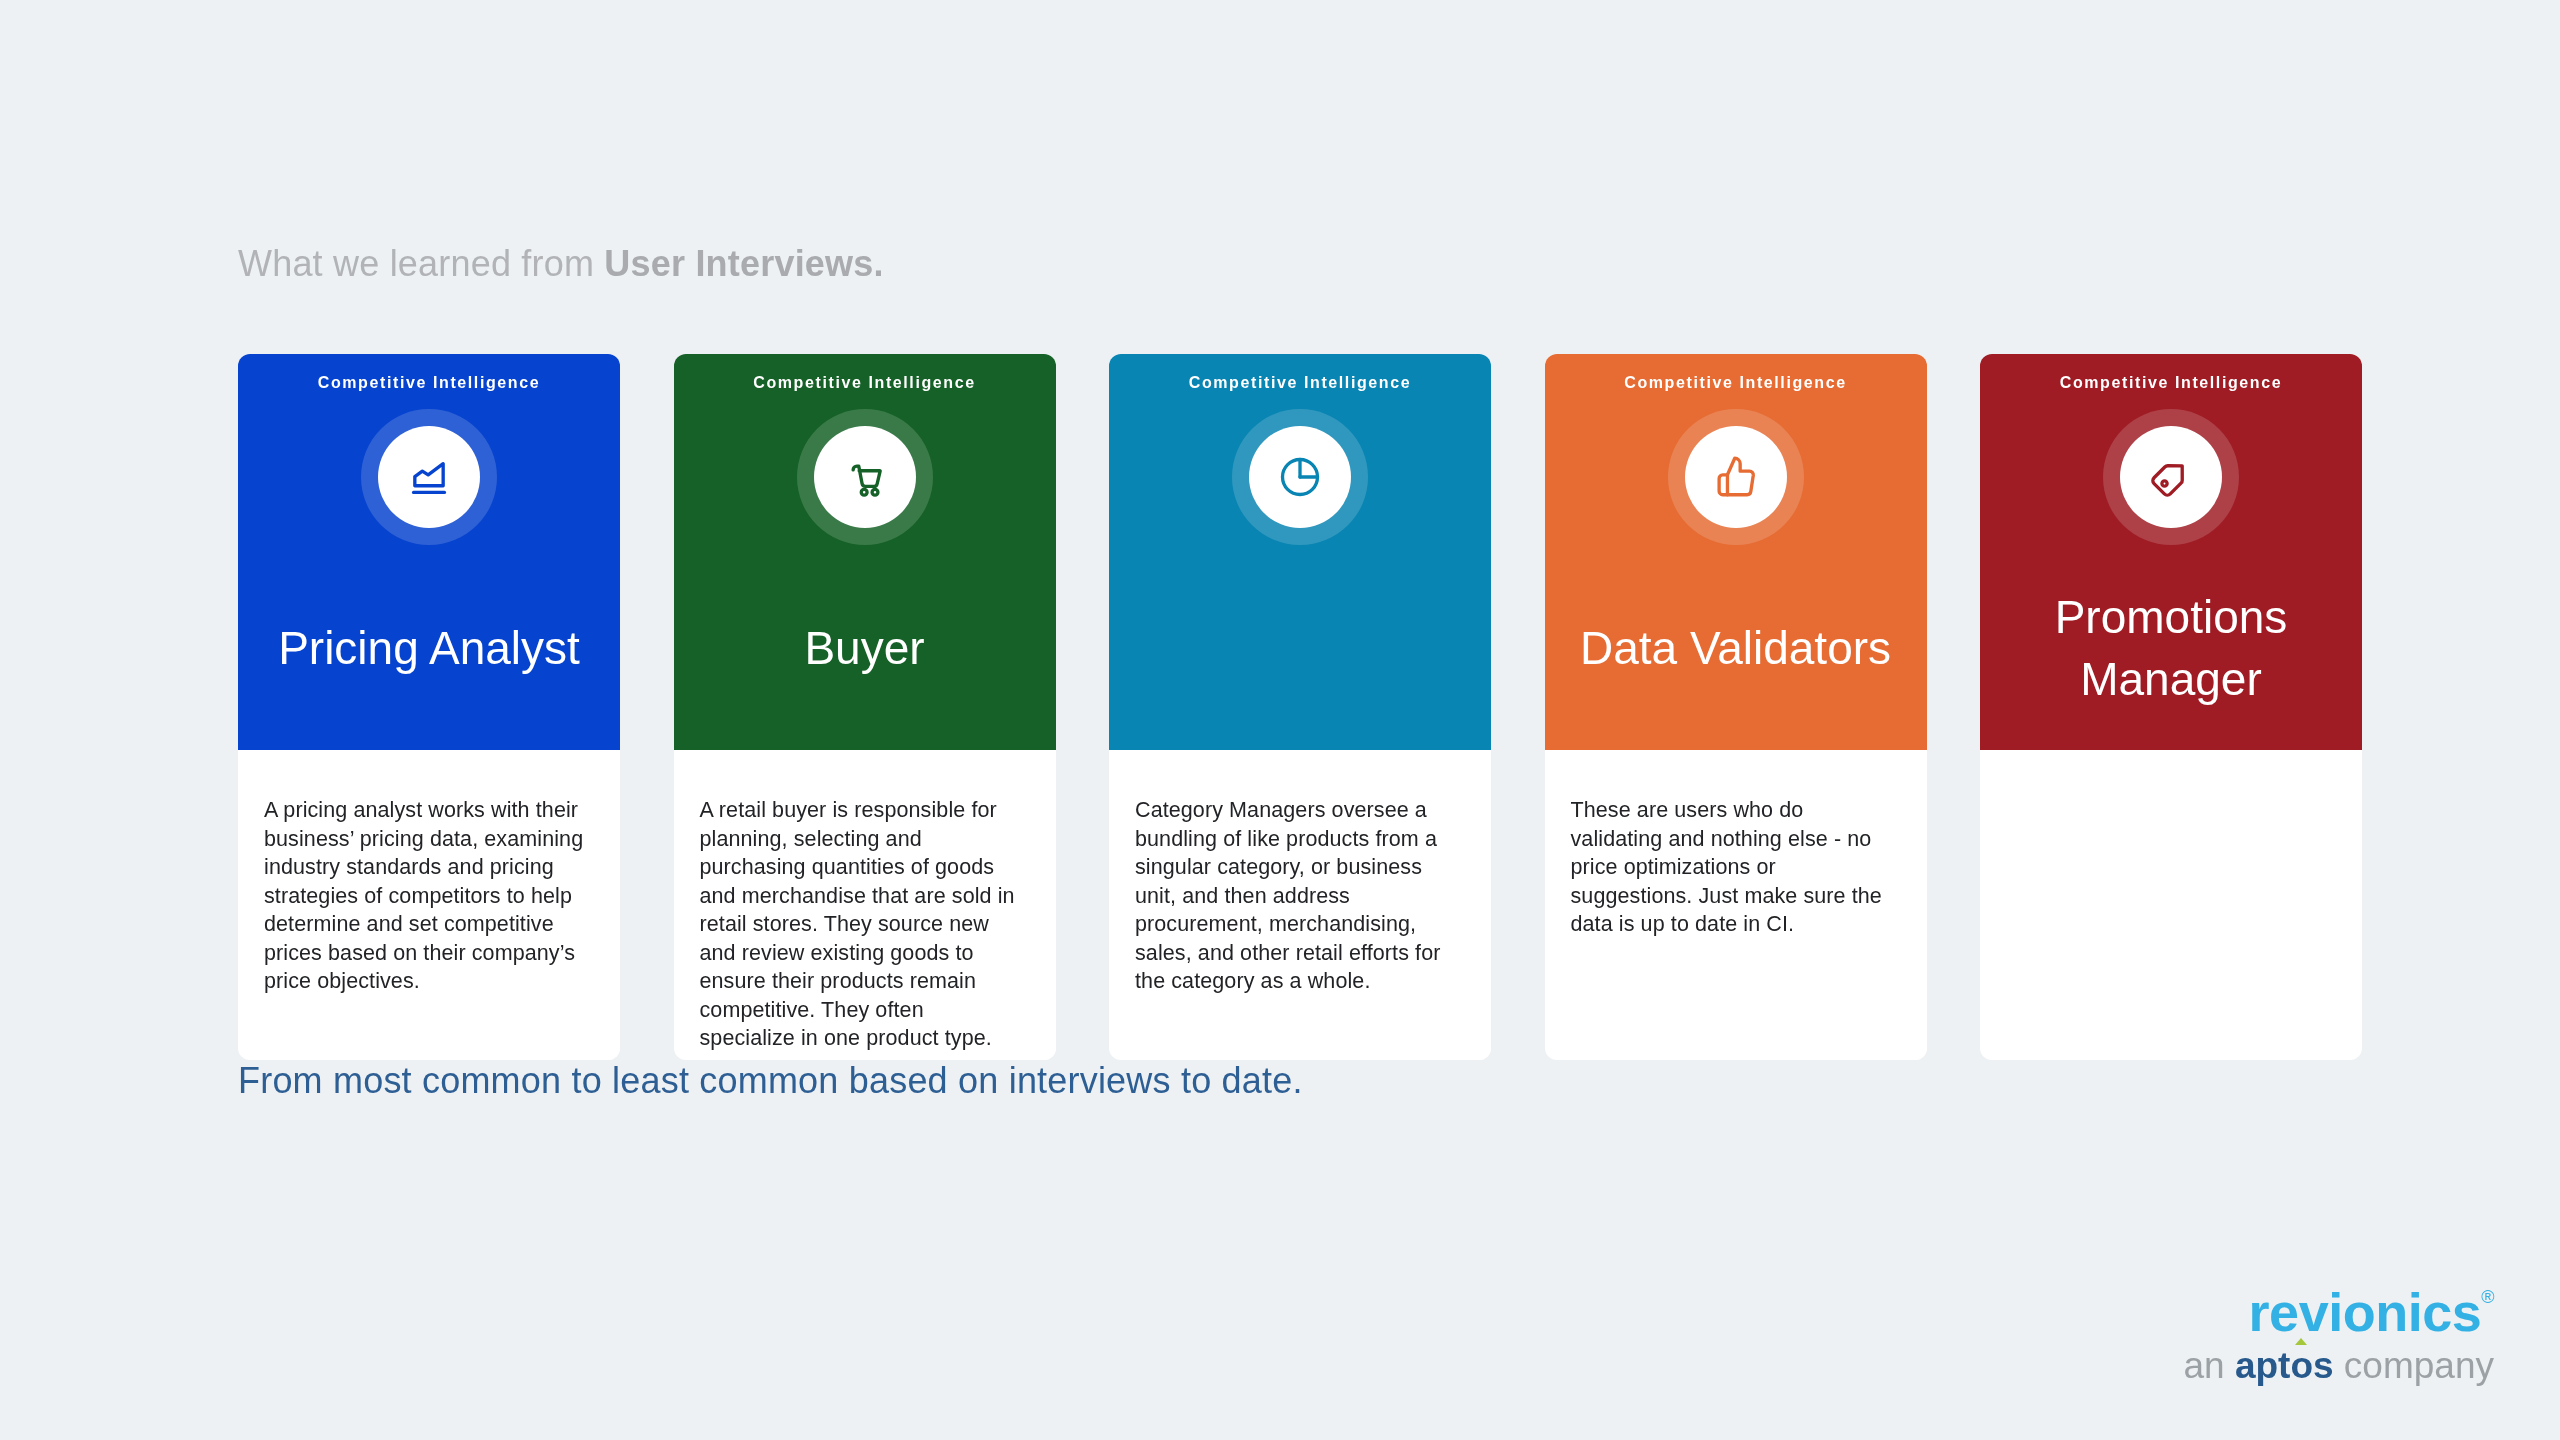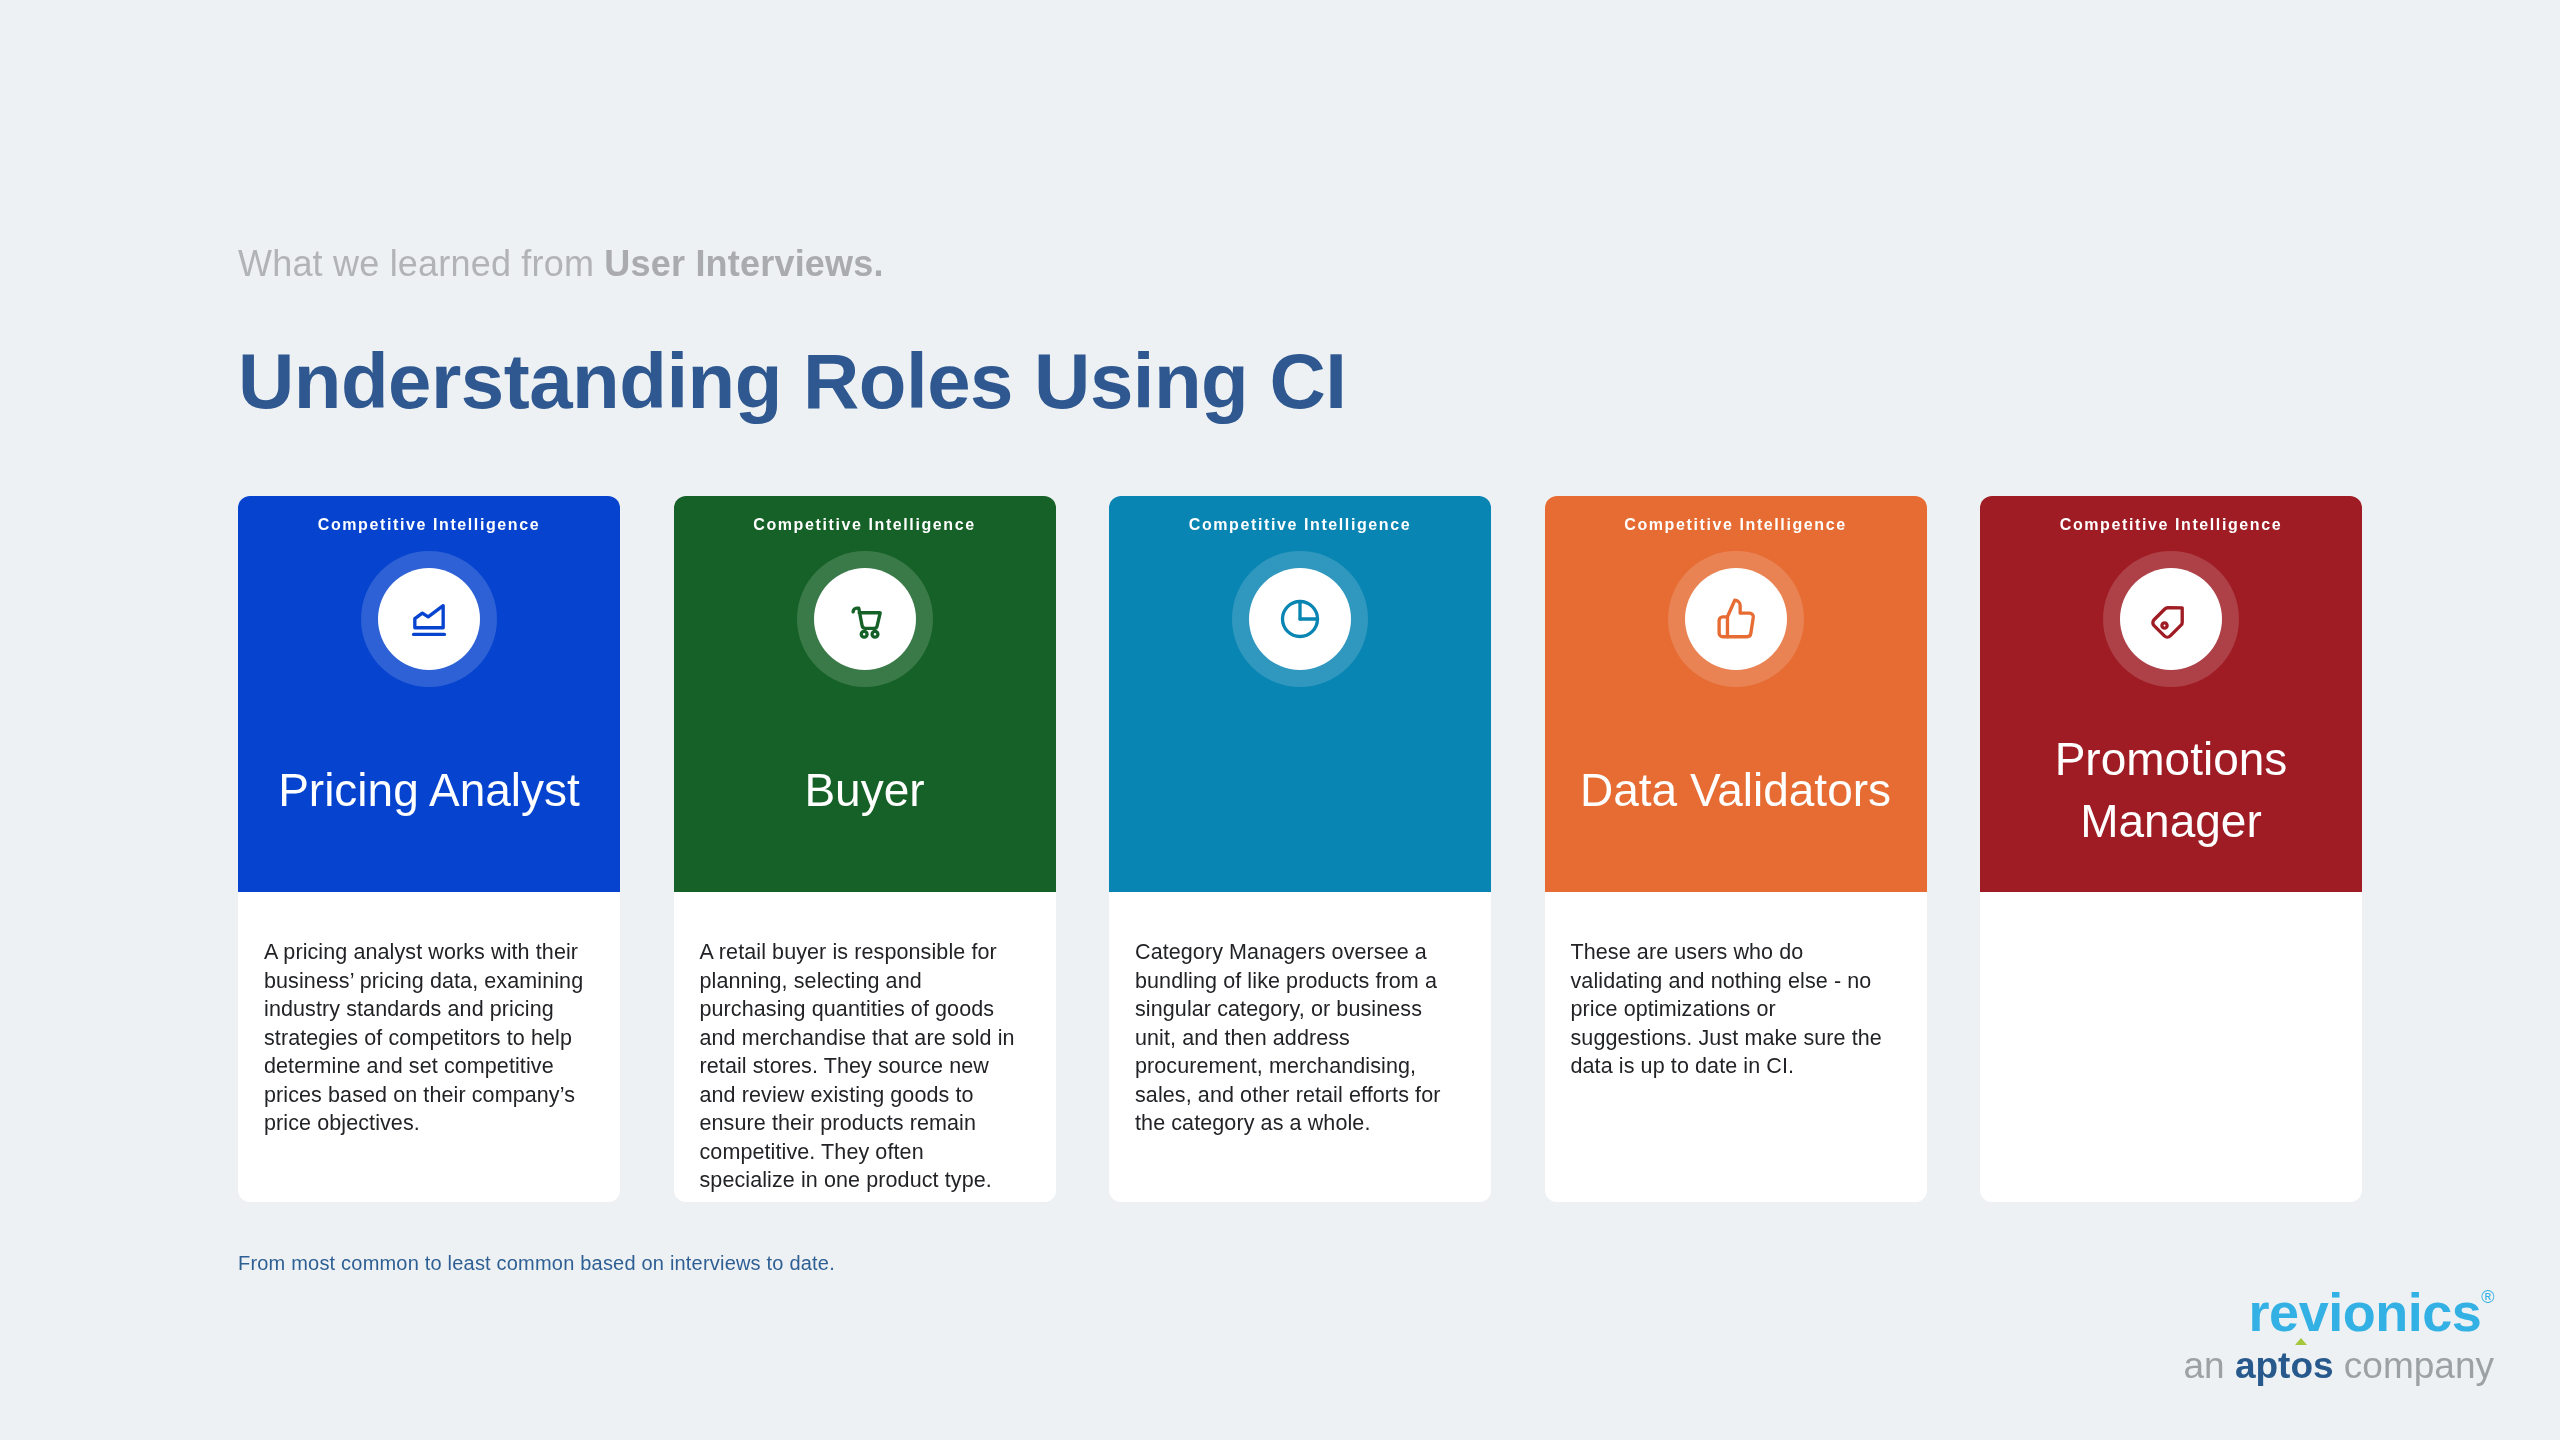--- a/index.html
+++ b/index.html
@@ -97,22 +97,21 @@
     margin-left:11px;
   }
   .card-body p {
     font-size:21.5px;
     line-height:28.5px;
     color:var(--bodyText,#222326);
     letter-spacing:.1px;
   }
 
   .footer-note {
-    margin-top:50px;
-    font-size:20px;
+    font-size:36px;
     color:var(--footerColor,#2e5f94);
     letter-spacing:.2px;
   }
 
   .logo {
     position:absolute;
     right:66px;
     top:1285px;
     text-align:right;
   }
@@ -147,21 +146,20 @@
   }
 </style>
 </head>
 <body>
 
 <div class="slide">
   <div class="content">
 
     <p class="eyebrow"><span>What we learned from </span><b>User Interviews.</b></p>
 
-    <h1 class="title">Understanding Roles Using CI</h1>
 
     <div class="cards">
 
       <div class="card">
         <div class="card-top" style="background-color: rgb(6, 67, 207);">
           <div class="card-label">Competitive Intelligence</div>
           <div class="icon-ring">
             <div class="icon-circle" style="color: rgb(6, 67, 207);">
               <svg viewBox="0 0 24 24" fill="none" stroke="currentColor" stroke-width="1.6" stroke-linecap="round" stroke-linejoin="round">
                 <path d="M5.2 16.2 V11.8 L8.8 9.2 L11.6 11 L18.8 5.6 V16.2 Z"></path>

